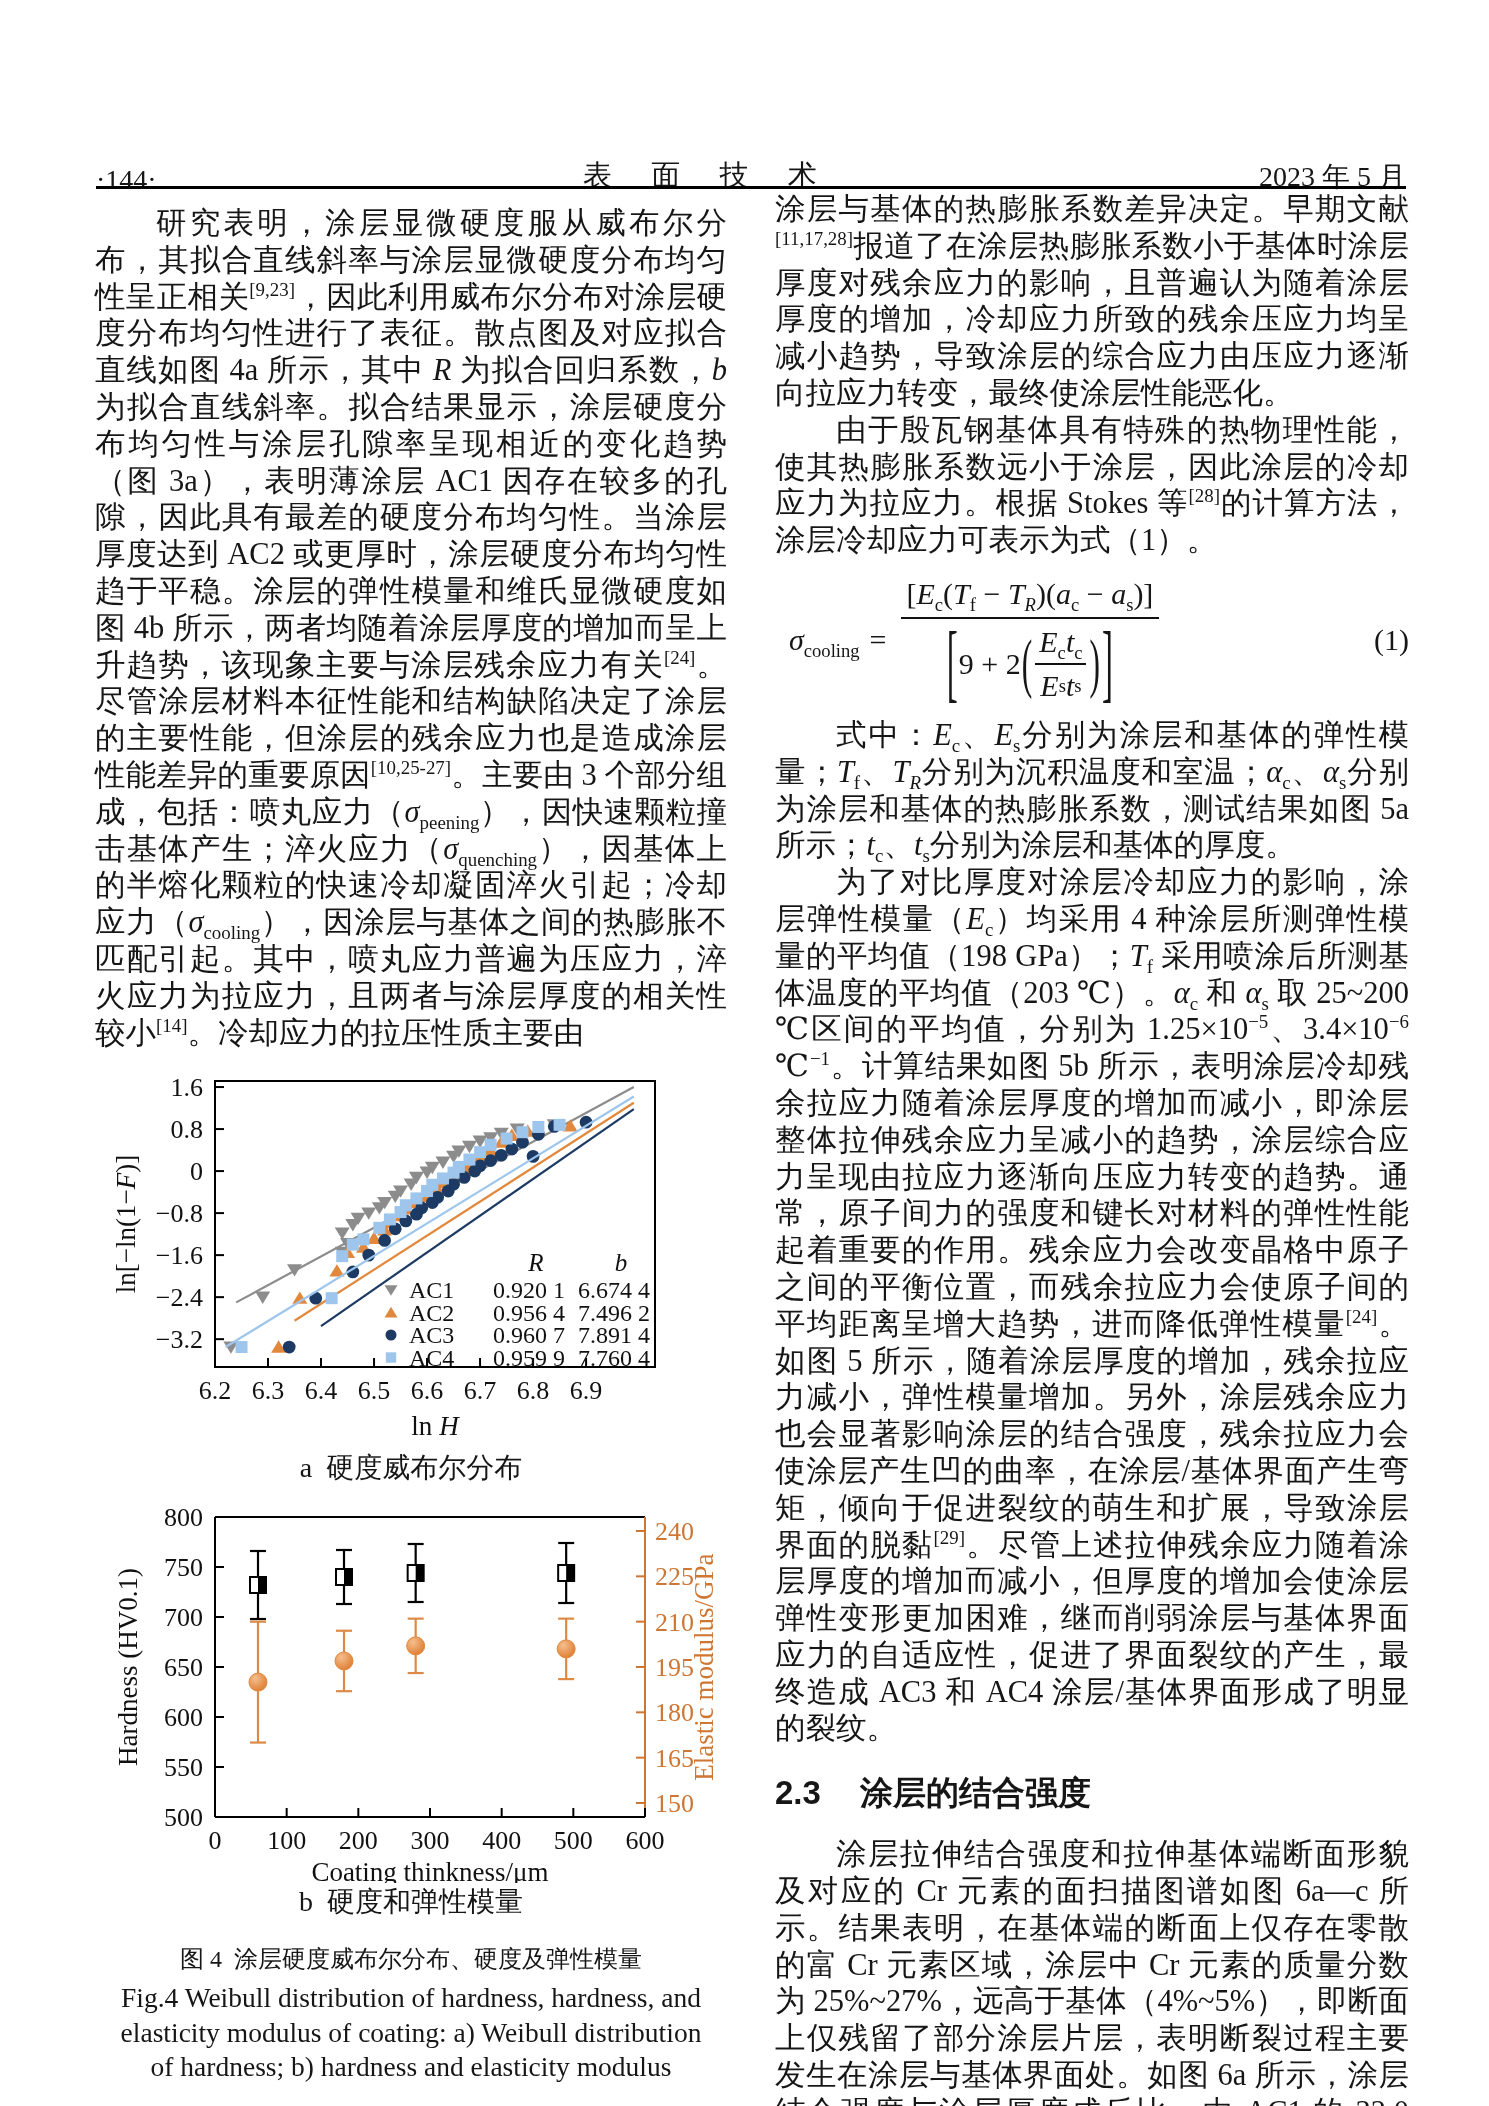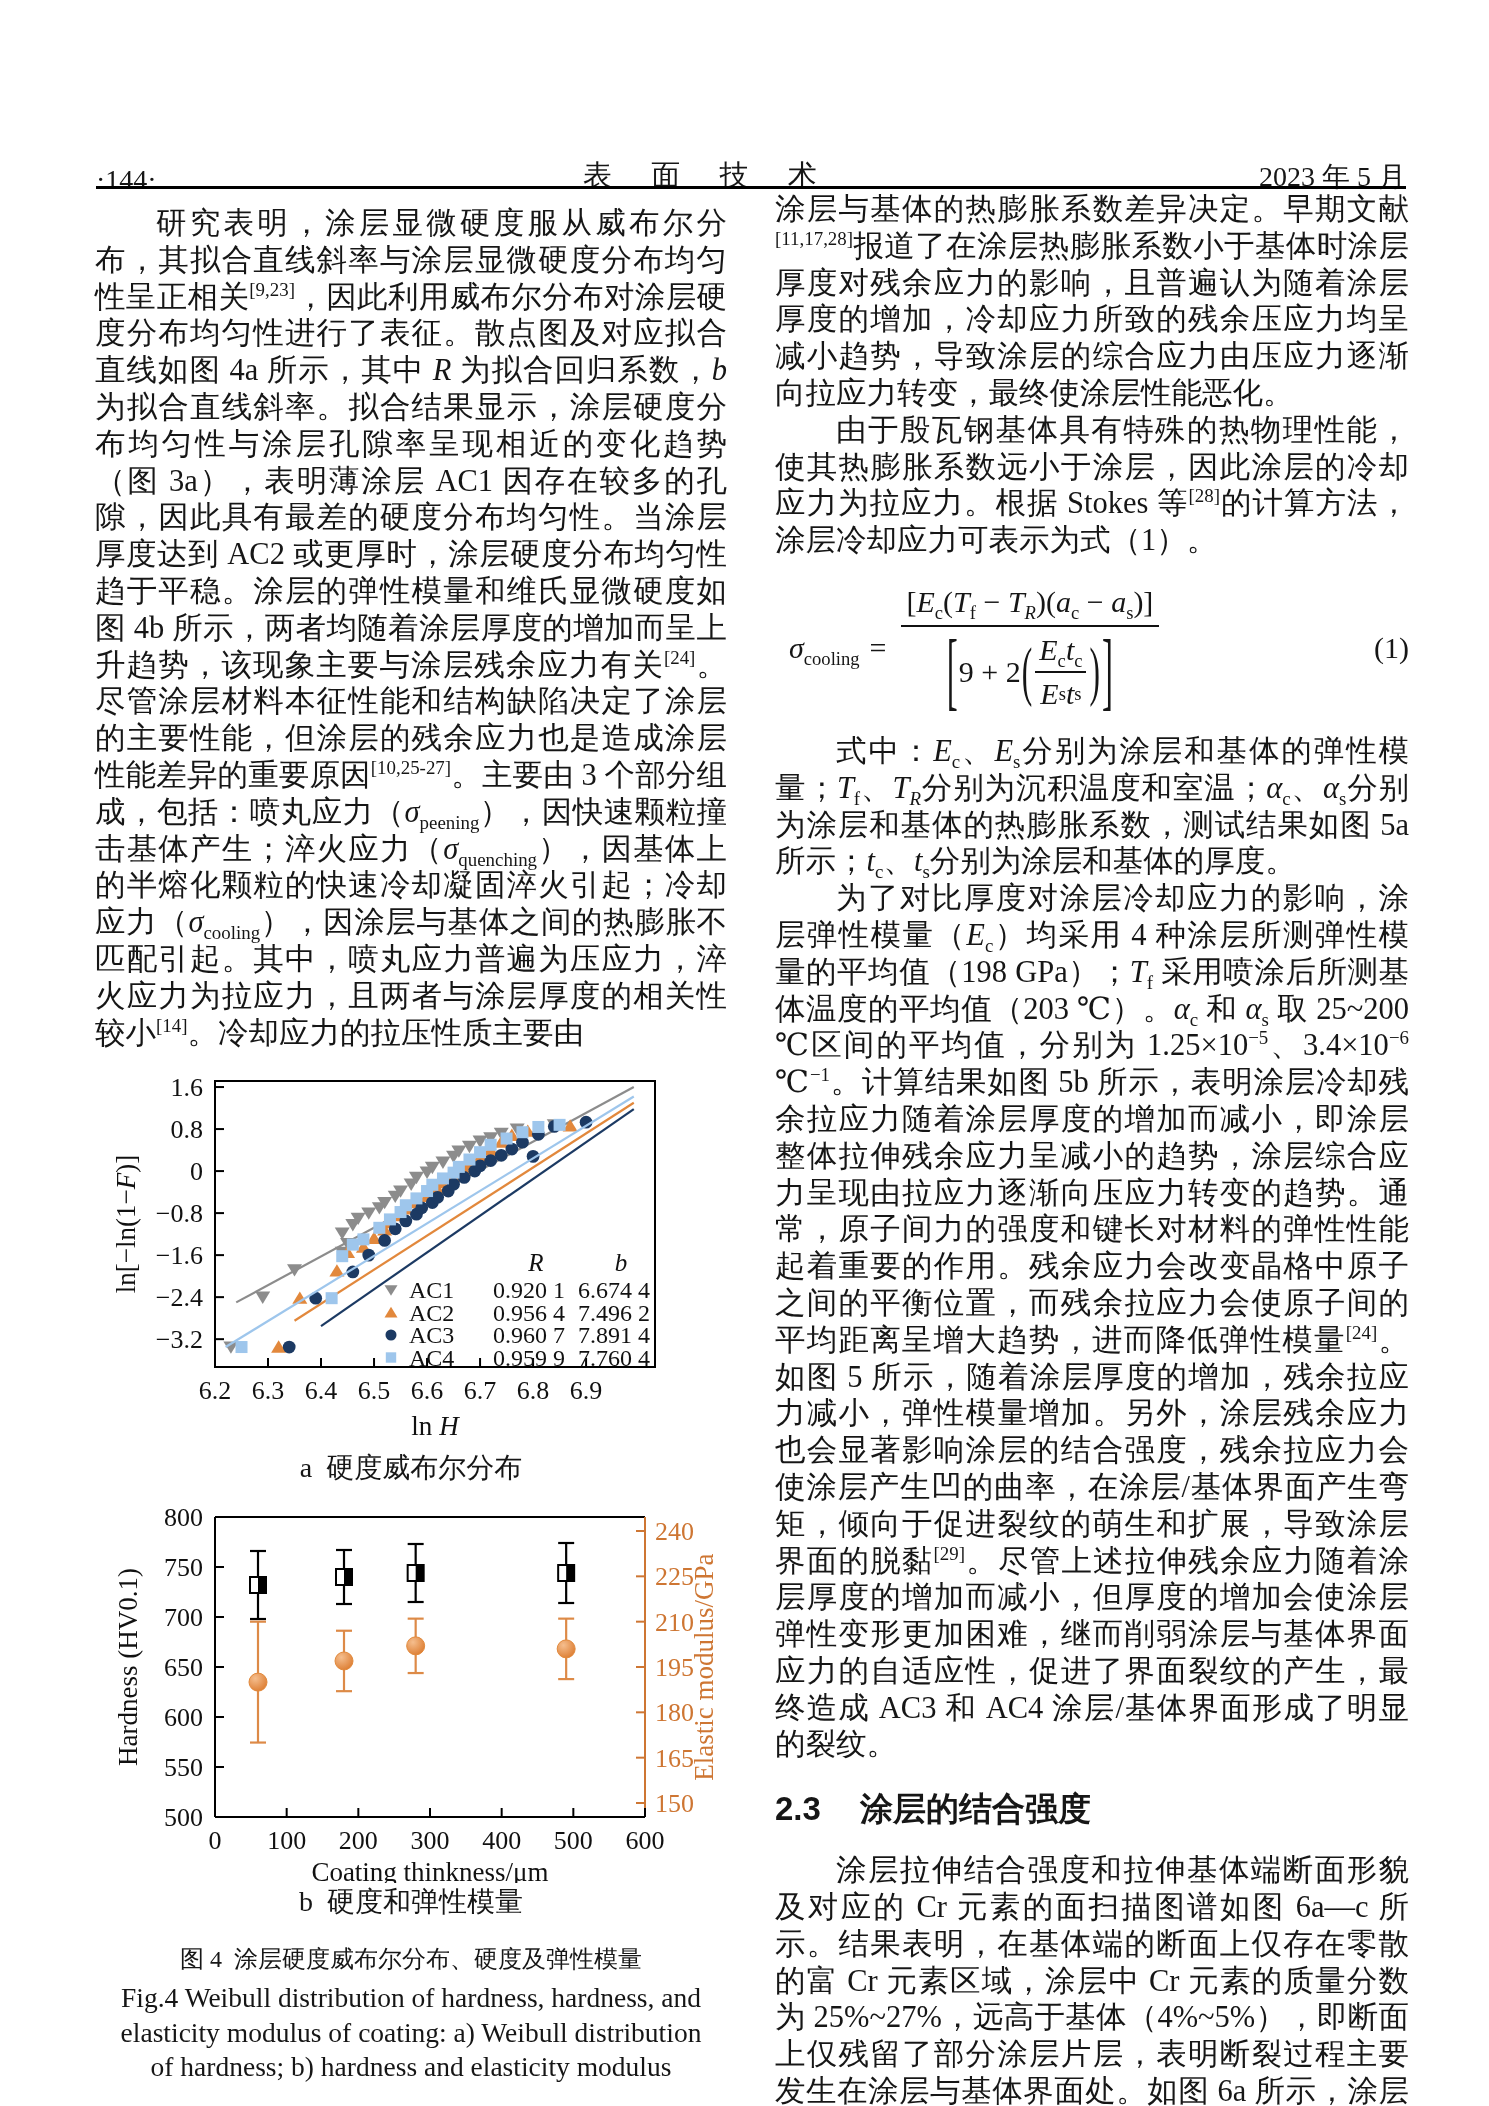--- a/index.html
+++ b/index.html
@@ -22,21 +22,21 @@
   .chart{margin-top:16px;}
   .chart svg{display:block;}
   svg text{font-family:"Liberation Serif","DejaVu Serif",serif;}
   .subcap{text-align:center;font-size:28px;margin:0 0 6px 0;white-space:pre;}
   .figcap-cn{text-align:center;font-size:24px;margin-top:22px;white-space:pre;}
   .figcap-en{text-align:center;font-size:27.5px;line-height:34.5px;margin-top:6px;white-space:pre-line;}
   
   .eq-row{display:flex;align-items:center;margin:14px 0 10px 0;}
   .eq-main{flex:1;display:flex;align-items:center;padding-left:14px;font-size:30px;}
   .eq-num{font-size:30px;}
-  .frac{display:inline-flex;flex-direction:column;align-items:center;margin:12px 4px;vertical-align:middle;}
+  .frac{display:inline-flex;flex-direction:column;align-items:center;margin:4px 4px;vertical-align:middle;}
   .fnum{padding:0 6px 6px 6px;border-bottom:2.5px solid #111;}
   .fden{padding-top:6px;display:flex;align-items:center;}
   .ifrac{display:inline-flex;flex-direction:column;align-items:center;margin:0 2px;}
   .ifrac .fnum{padding:0 4px 4px 4px;border-bottom:2px solid #111;}
   .ifrac .fden{padding-top:4px;}
   .brk{display:inline-block;transform:scaleY(2.6);font-size:1.1em;padding:0 1px;}
   .par{display:inline-block;transform:scaleY(2.1);font-size:1.05em;padding:0 1px;}
   .eqs{margin:0 10px;}
 </style>
 </head>

